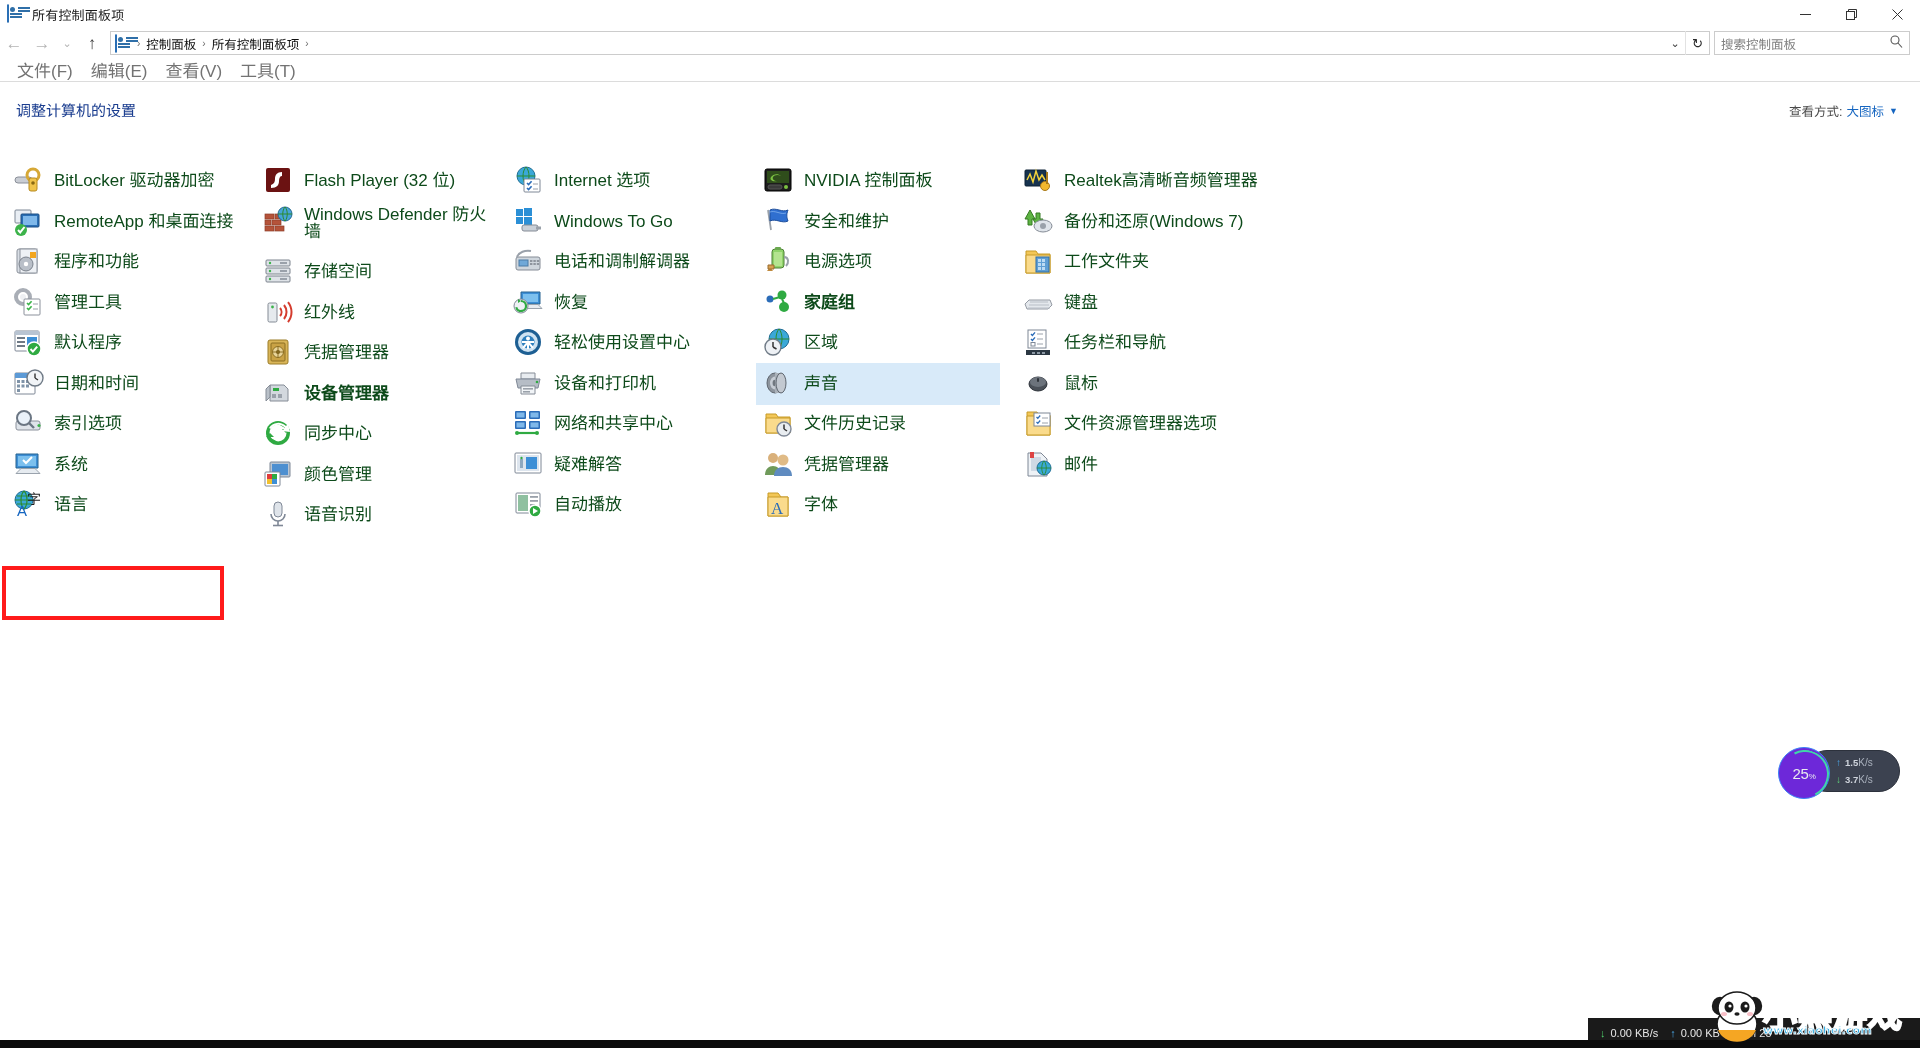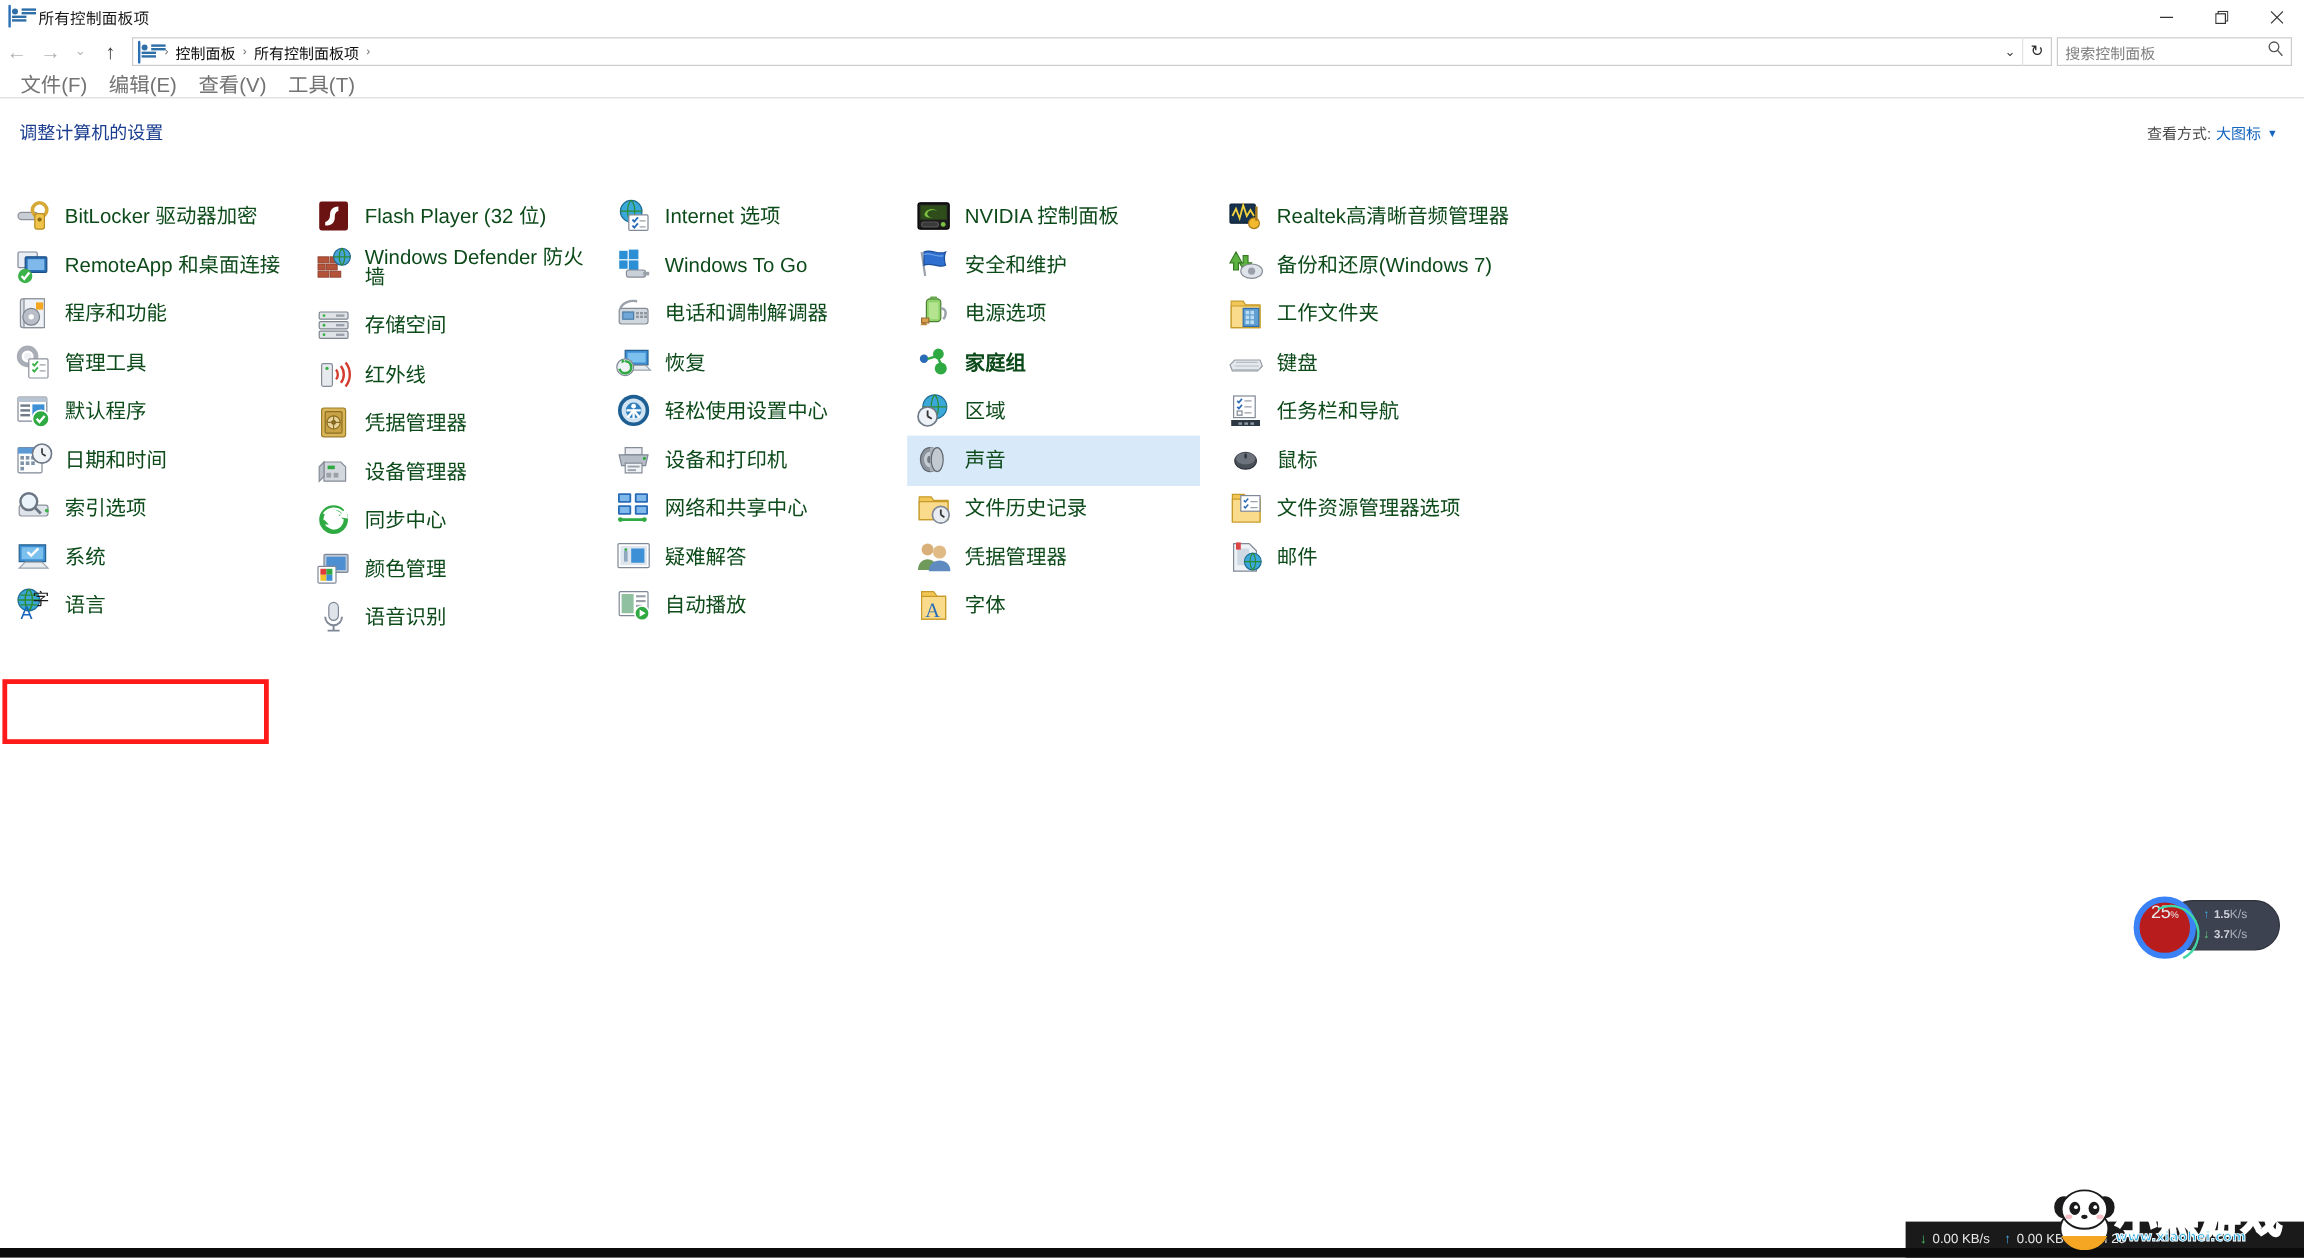--- a/index.html
+++ b/index.html
@@ -142,22 +142,22 @@
   #floatmon {
     position: absolute; left: 1778px; top: 747px;
     width: 122px; height: 48px;
   }
   #floatmon .pillbg {
     position: absolute; left: 28px; top: 3px; width: 94px; height: 42px;
     background: #3c4250; border-radius: 21px; border: 1px solid #2c313c;
   }
   #floatmon .ring {
     position: absolute; left: 0; top: 0; width: 52px; height: 52px;
-    border-radius: 50%; background: #b91c1c; border: 5px solid #3b82f6;
-    display: flex; align-items: flex-start; justify-content: center;
+    border-radius: 50%; background: #6d28d9; border: 1px solid #3b82f6;
+    display: flex; align-items: center; justify-content: center;
   }
   #floatmon .ringarc {
     position: absolute; left: 2px; top: 2px; width: 48px; height: 48px;
     border-radius: 50%;
     border: 2px solid transparent;
     border-top-color: #3fd6a8; border-right-color: #3fd6a8;
     transform: rotate(18deg);
   }
   #floatmon .pct {
     font-size: 15px; color: #e8eaee; letter-spacing: -.3px;
@@ -456,21 +456,21 @@
         <span class="cpicon"><svg viewBox="0 0 32 32" width="32" height="32">
             <rect x="6" y="4" width="20" height="24" rx="2" fill="#d9b558" stroke="#9b7c29"></rect>
             <rect x="9" y="7" width="14" height="18" rx="1" fill="#c9a245" stroke="#8c6f22"></rect>
             <circle cx="16" cy="16" r="5.5" fill="#e8d49a" stroke="#8c6f22"></circle>
             <circle cx="16" cy="16" r="2" fill="#6b5415"></circle>
             <line x1="16" y1="10" x2="16" y2="22" stroke="#8c6f22"></line>
             <line x1="10.5" y1="16" x2="21.5" y2="16" stroke="#8c6f22"></line>
           </svg></span>
         <span class="cplabel">凭据管理器</span>
       </div>
-      <div class="cpitem" style="top: 212.5px;">
+      <div class="cpitem" style="top: 212.5px; font-weight: bold;">
         <span class="cpicon"><svg viewBox="0 0 32 32" width="32" height="32">
             <path d="M8 8h14l4 4v12H8z" fill="#d3d8de" stroke="#858c96"></path>
             <path d="M8 8l-4 4v12l4-4z" fill="#b9c0c8" stroke="#858c96"></path>
             <rect x="11" y="11" width="6" height="3" fill="#2faa42"></rect>
             <rect x="10" y="17" width="4" height="4" fill="#9aa1aa"></rect>
             <rect x="16" y="17" width="4" height="4" fill="#9aa1aa"></rect>
           </svg></span>
         <span class="cplabel">设备管理器</span>
       </div>
       <div class="cpitem" style="top: 253px;">

